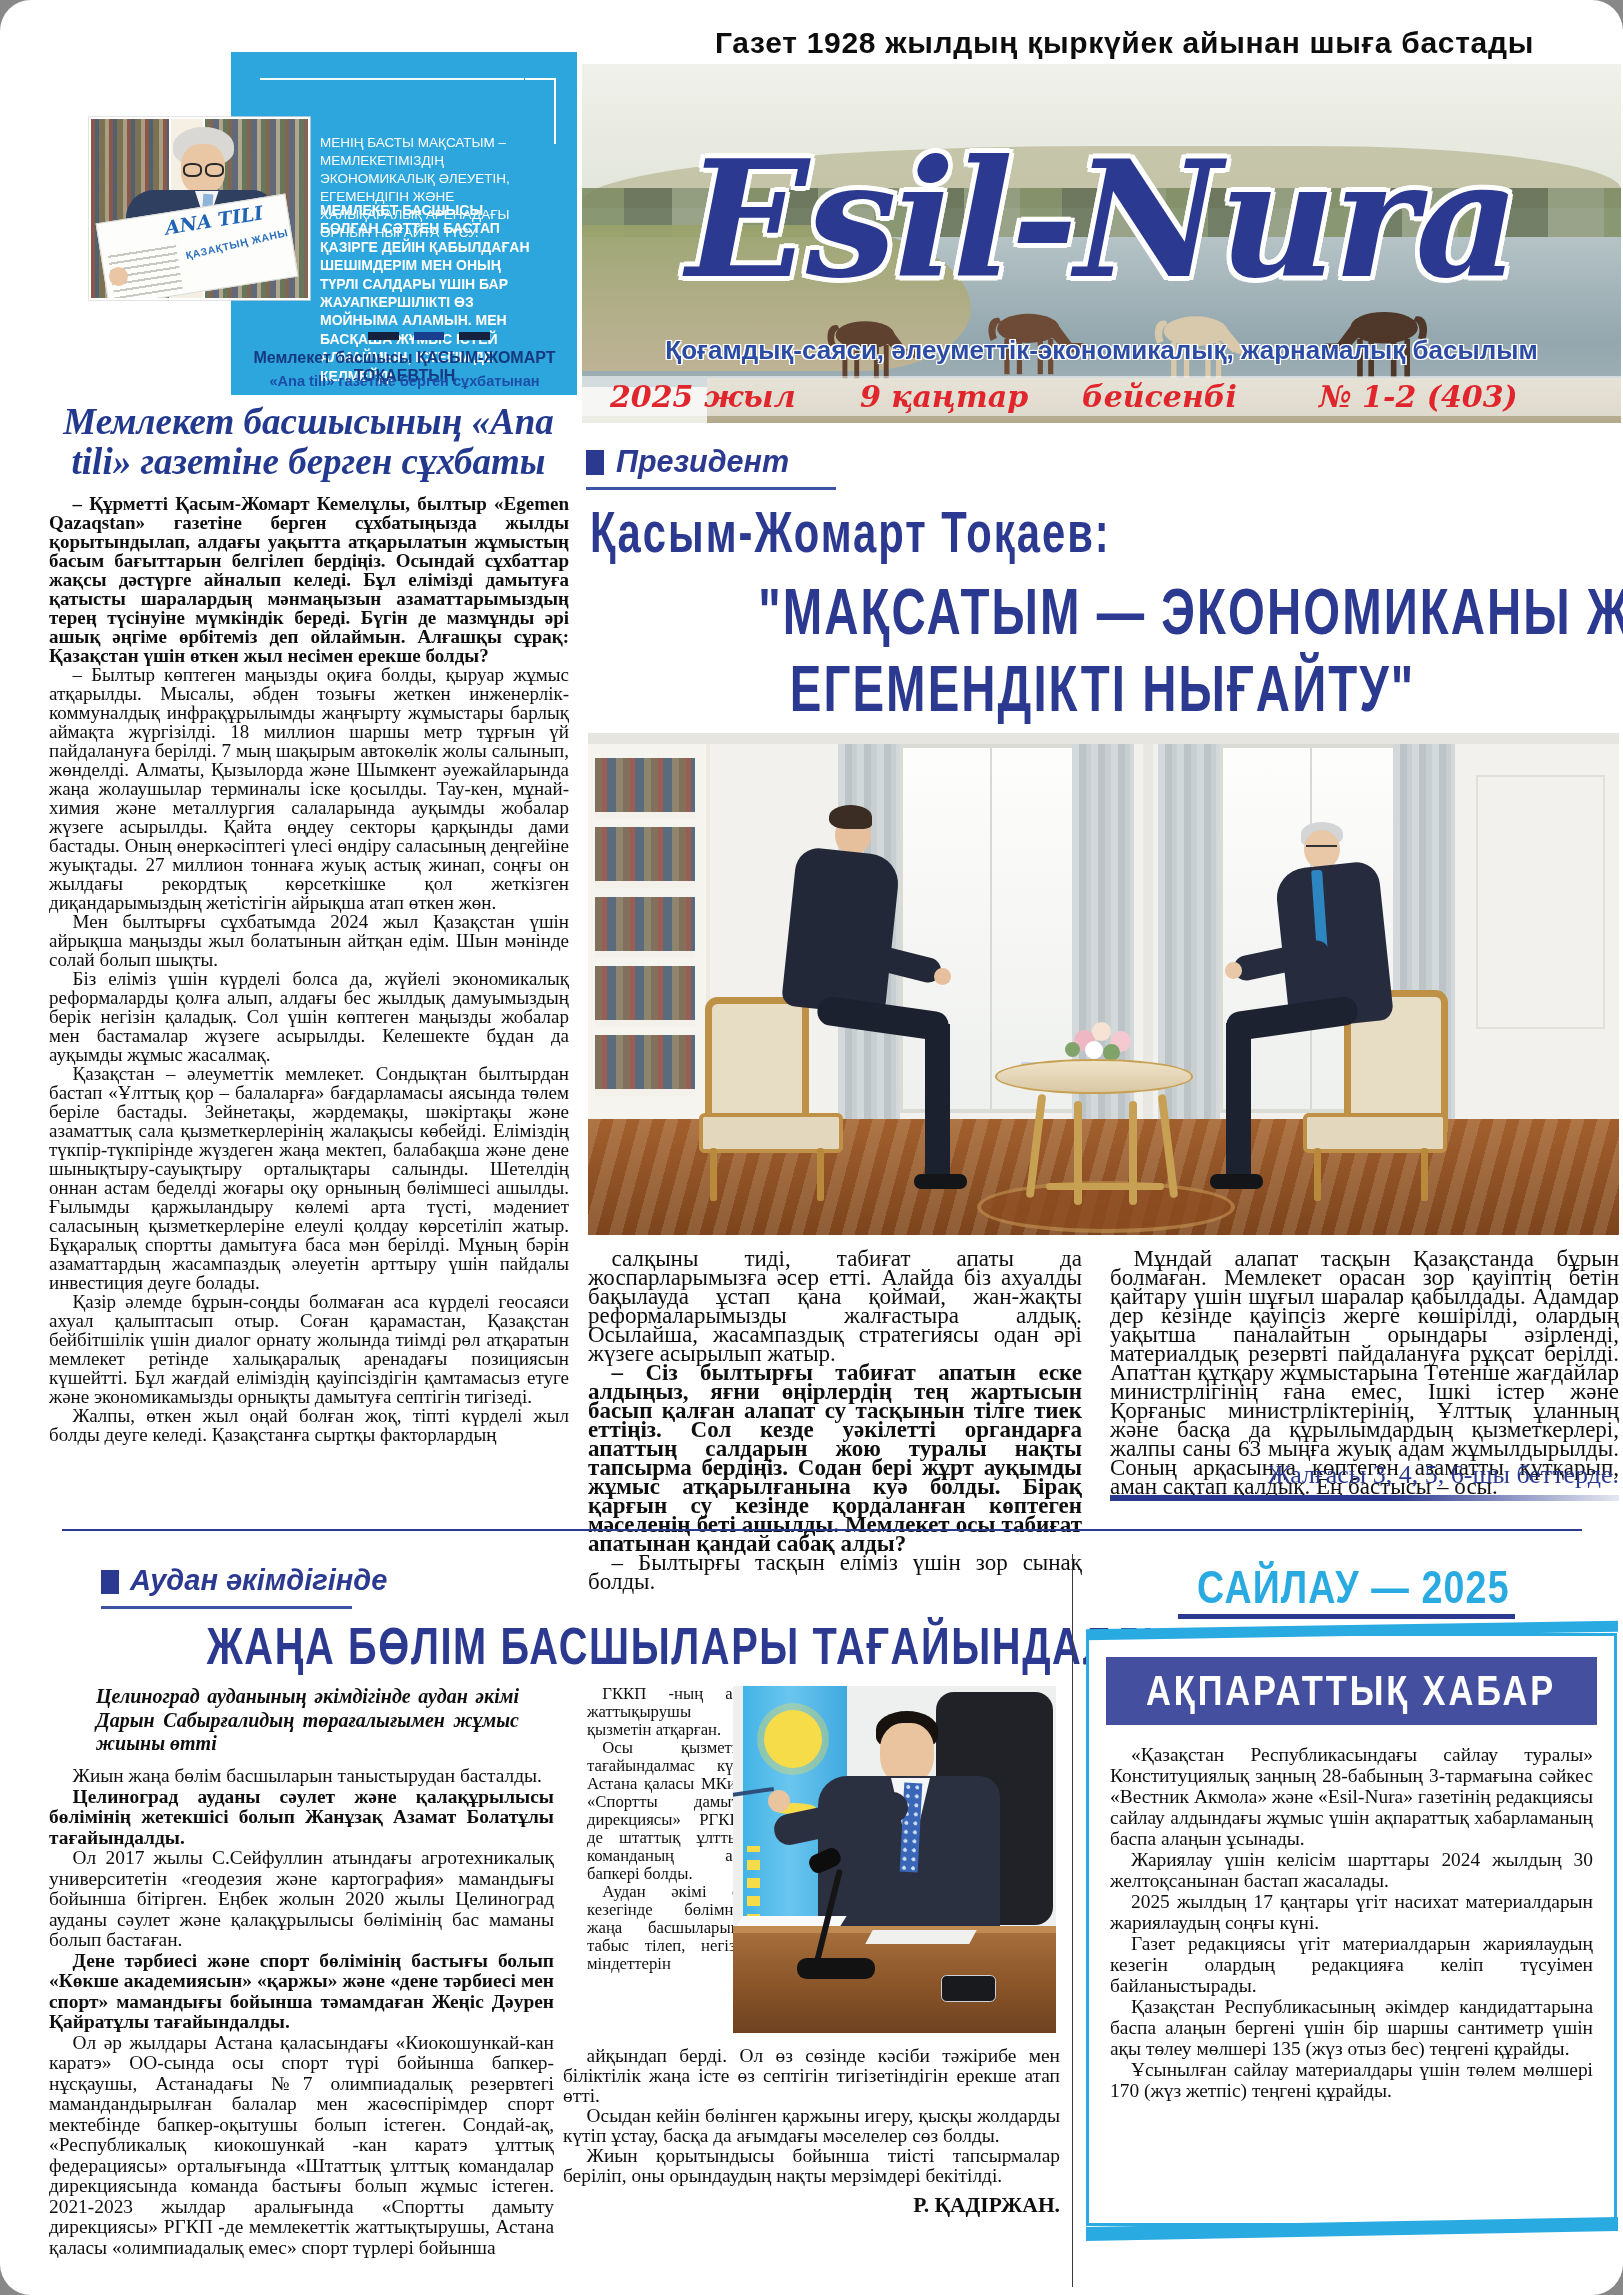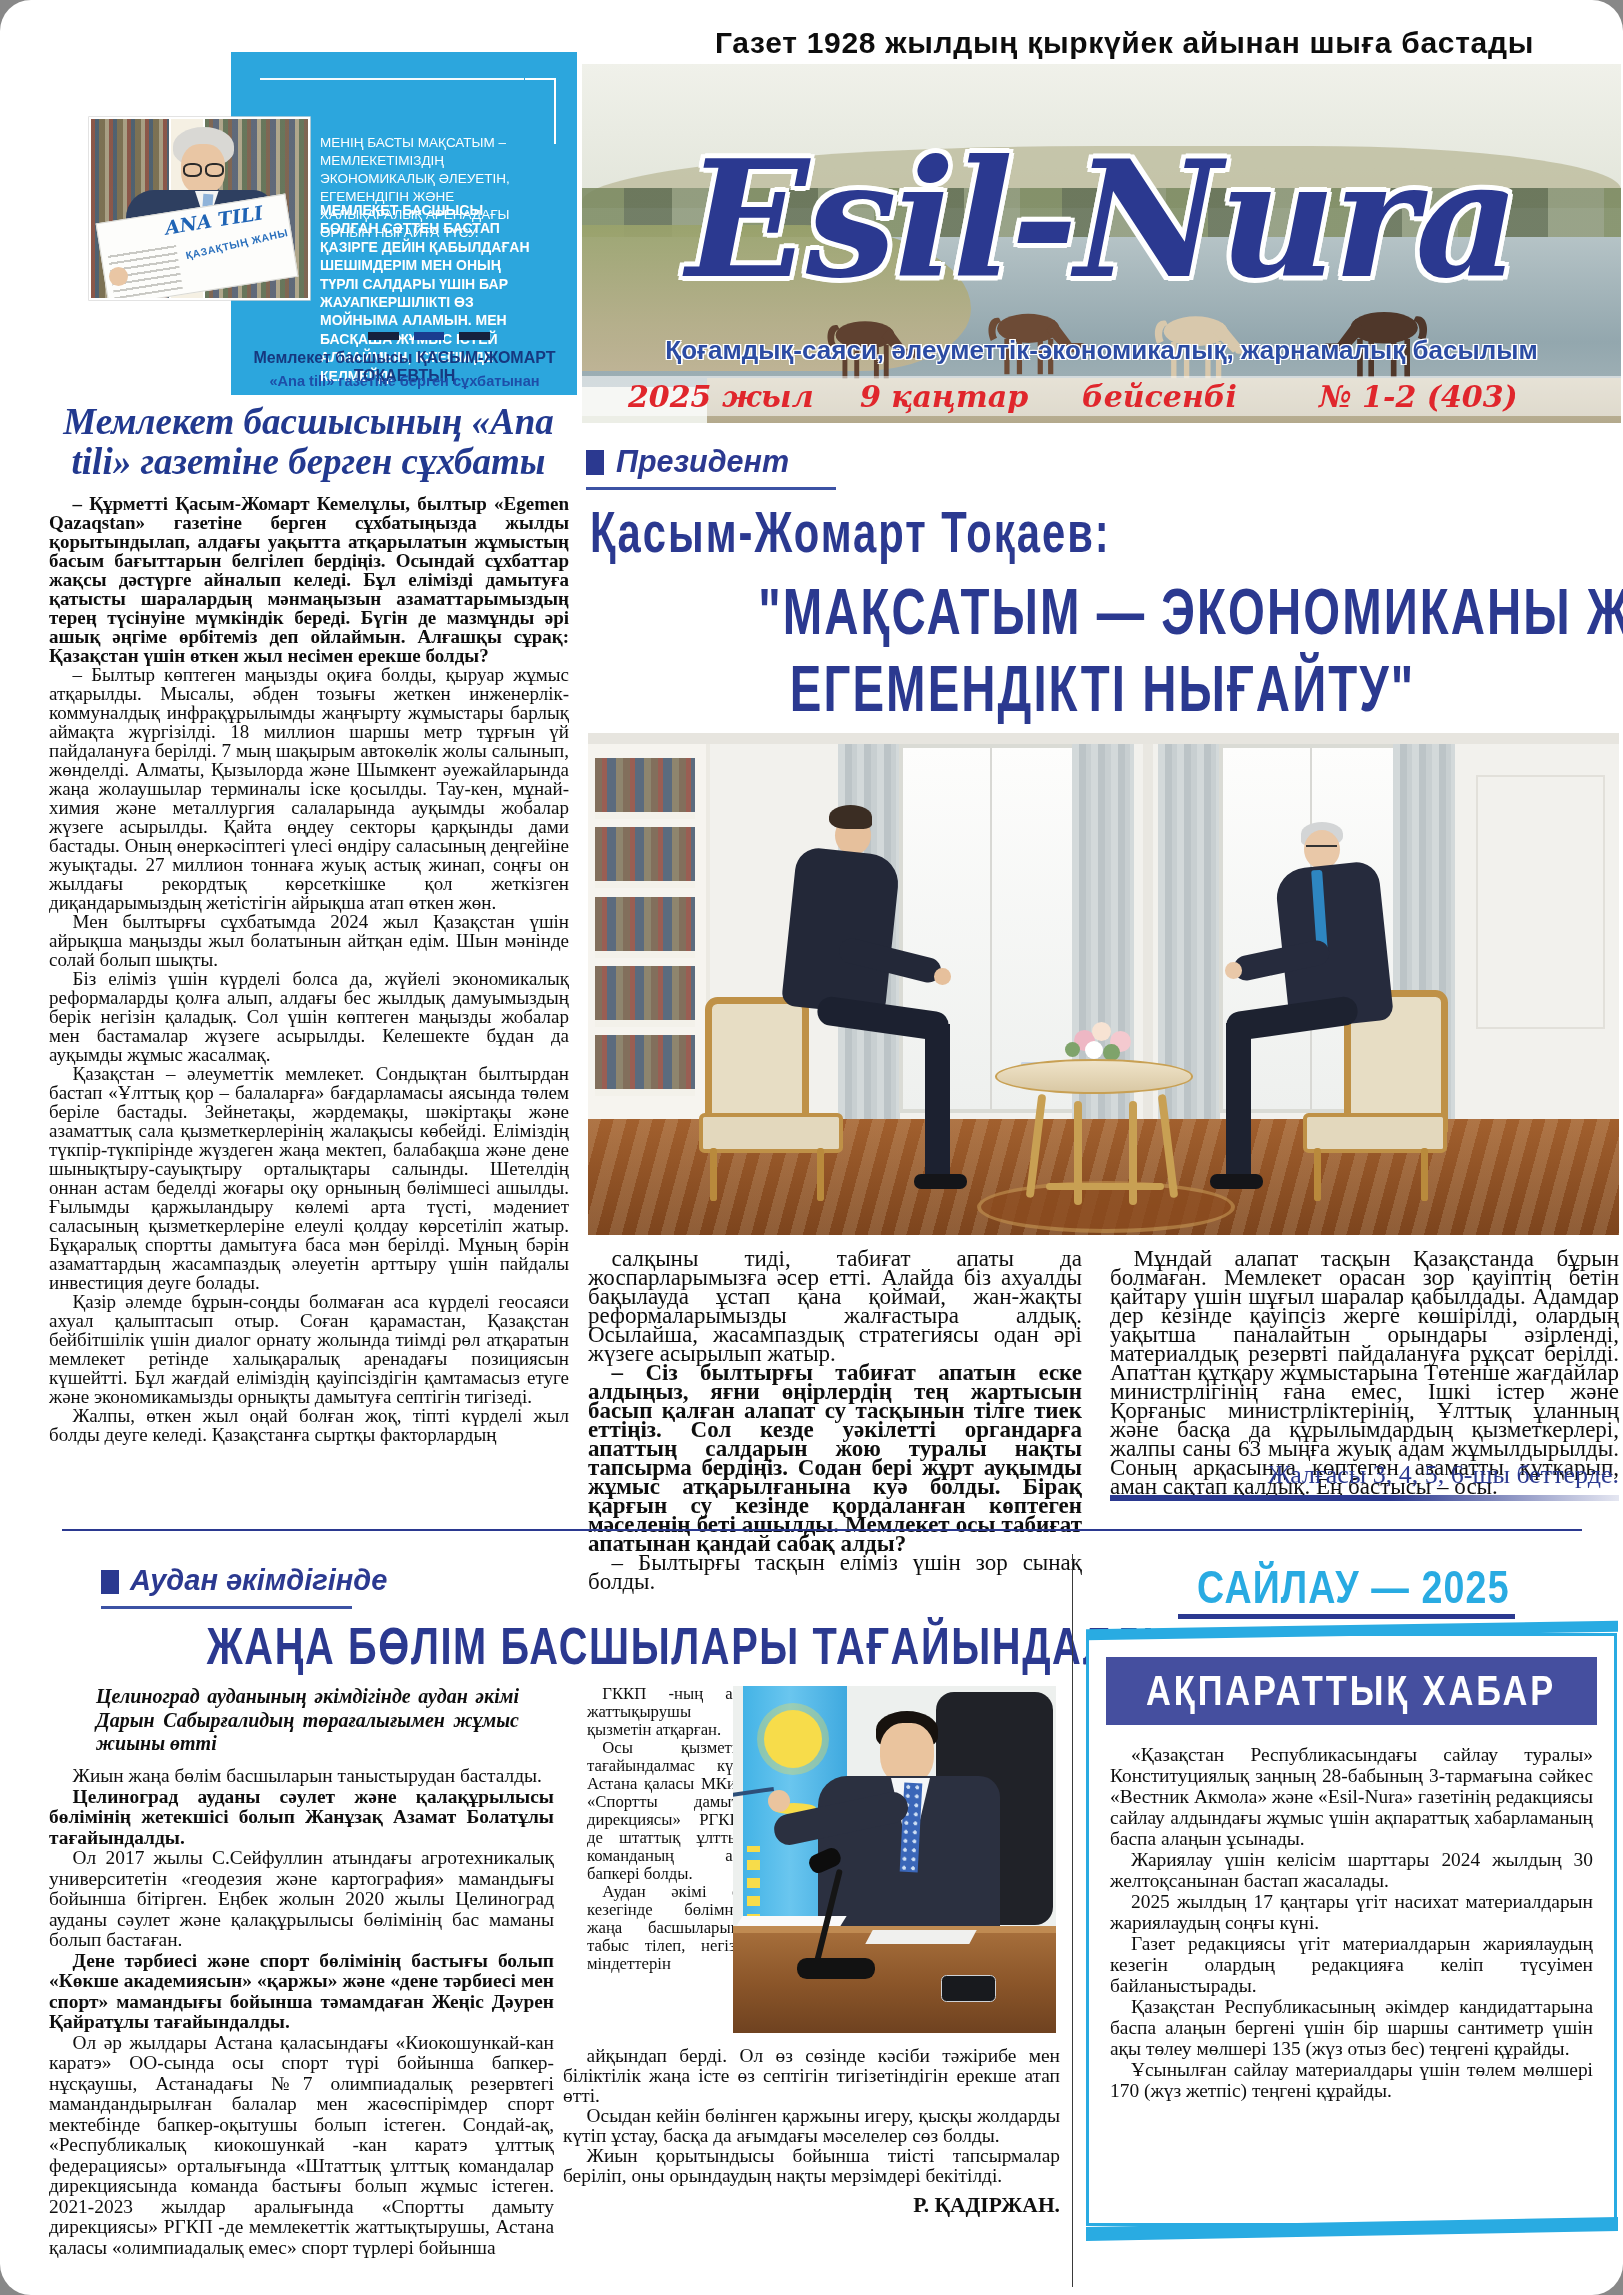--- a/index.html
+++ b/index.html
@@ -271,21 +271,21 @@
           <rect x="44" y="54" width="5" height="32"></rect>
           <rect x="64" y="54" width="5" height="32"></rect>
           <rect x="74" y="52" width="5" height="34"></rect>
           <path d="M27,32 C18,30 14,42 19,54 L25,51 C22,45 24,36 29,36 Z"></path>
         </g>
     </svg>
 
     <div class="abs mh-title">Esil-Nura</div>
     <div class="abs mh-sub">Қоғамдық-саяси, әлеуметтік-экономикалық, жарнамалық басылым</div>
     <div class="abs mh-strip">
-      <span class="mh-date" style="left:46px;">2025 жыл</span>
+      <span class="mh-date" style="left:28px;">2025 жыл</span>
       <span class="mh-date" style="left:278px;">9 қаңтар</span>
       <span class="mh-date" style="left:500px;">бейсенбі</span>
       <span class="mh-date" style="left:737px;">№ 1-2  (403)</span>
     </div>
   </div>
 
   <div class="abs iv-title">Мемлекет басшысының «Ana tili» газетіне берген сұхбаты</div>
   <div class="abs iv-body">
     <p class="body-p b">– Құрметті Қасым-Жомарт Кемелұлы, былтыр «Egemen Qazaqstan» газетіне берген сұхбатыңызда жылды қорытындылап, алдағы уақытта атқарылатын жұмыстың басым бағыттарын белгілеп бердіңіз. Осындай сұхбаттар жақсы дәстүрге айналып келеді. Бұл елімізді дамытуға қатысты шаралардың мәнмаңызын азаматтарымыздың терең түсінуіне мүмкіндік береді. Бүгін де мазмұнды әрі ашық әңгіме өрбітеміз деп ойлаймын. Алғашқы сұрақ: Қазақстан үшін өткен жыл несімен ерекше болды?</p>
     <p class="body-p">– Былтыр көптеген маңызды оқиға болды, қыруар жұмыс атқарылды. Мысалы, әбден тозығы жеткен инженерлік-коммуналдық инфрақұрылымды жаңғырту жұмыстары барлық аймақта жүргізілді. 18 миллион шаршы метр тұрғын үй пайдалануға берілді. 7 мың шақырым автокөлік жолы салынып, жөнделді. Алматы, Қызылорда және Шымкент әуежайларында жаңа жолаушылар терминалы іске қосылды. Тау-кен, мұнай-химия және металлургия салаларында ауқымды жобалар жүзеге асырылды. Қайта өңдеу секторы қарқынды дами бастады. Оның өнеркәсіптегі үлесі өндіру саласының деңгейіне жуықтады. 27 миллион тоннаға жуық астық жинап, соңғы он жылдағы рекордтық көрсеткішке қол жеткізген диқандарымыздың жетістігін айрықша атап өткен жөн.</p>

